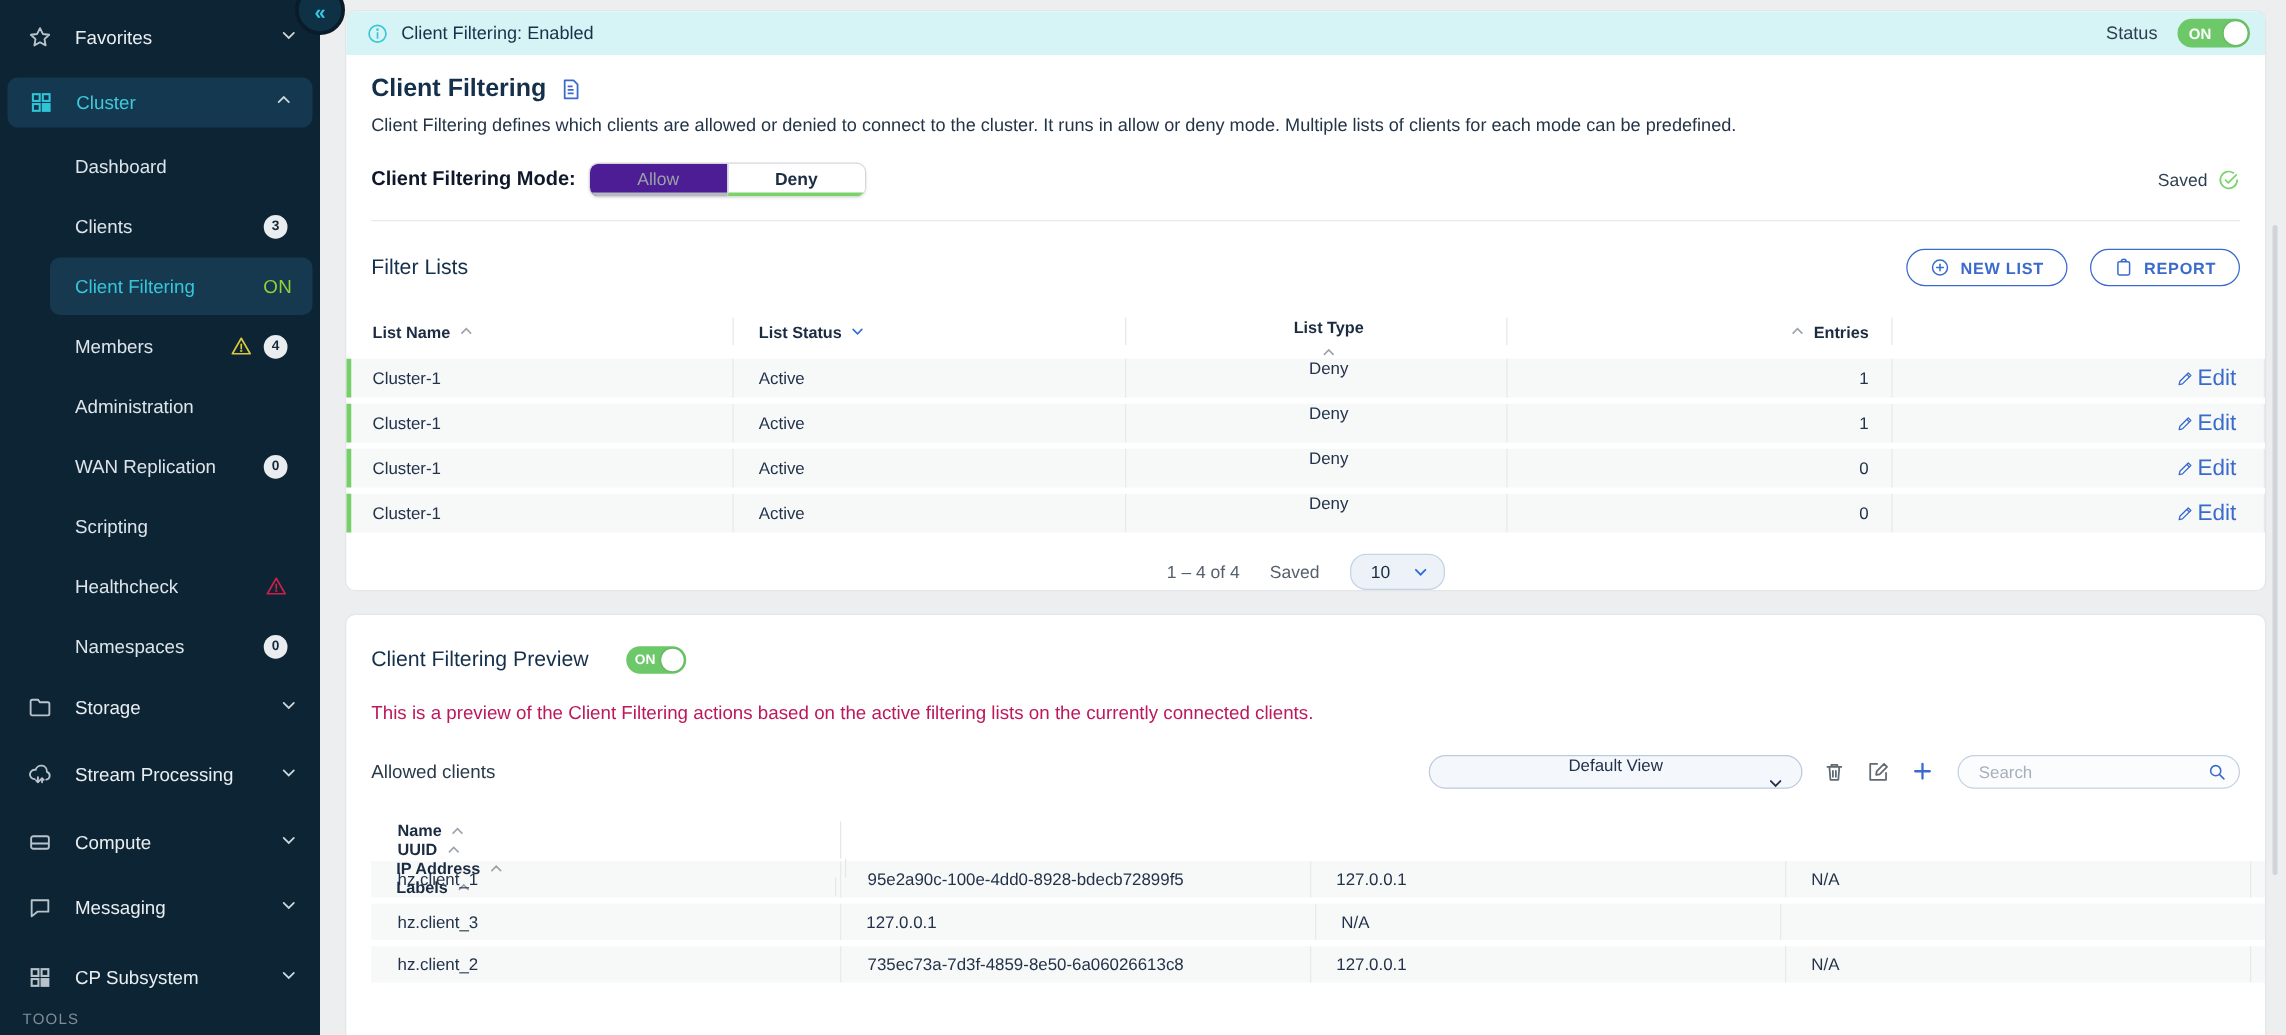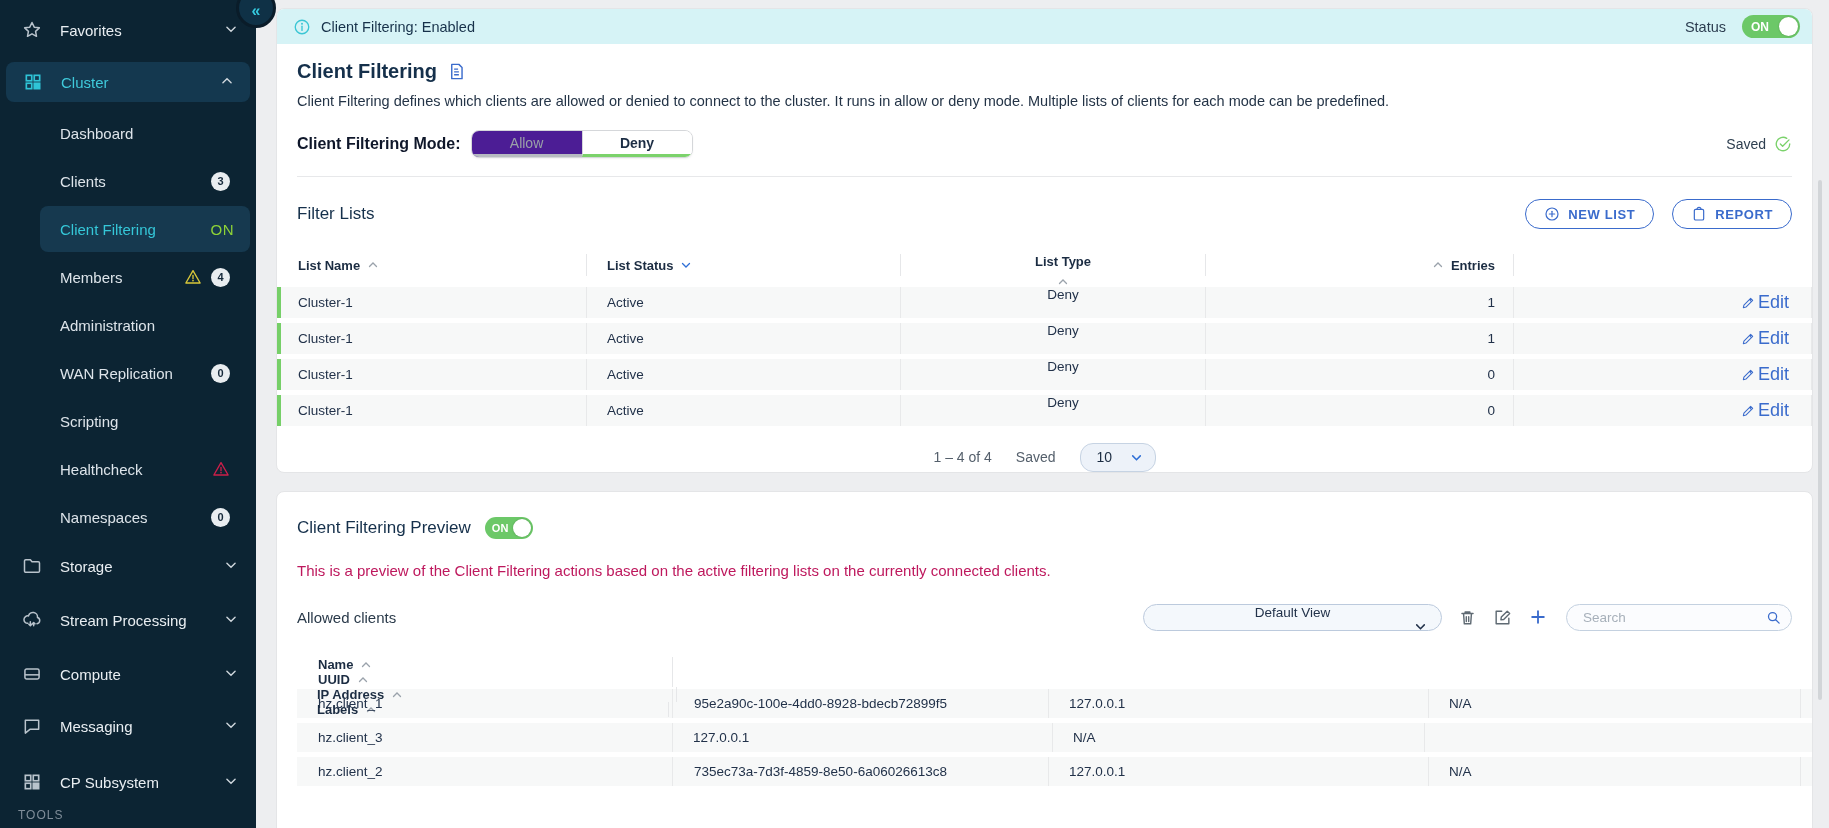--- a/index.html
+++ b/index.html
@@ -104,21 +104,21 @@
 
   .pagination{margin-top:16px;display:flex;align-items:center;justify-content:center;gap:24px;height:30px;}
   .pg-range{font-size:14px;color:#55606c;}
   .pg-rows{font-size:14px;color:#55606c;}
   .pg-select{width:76px;height:29px;border:1px solid #c6d3e3;background:#edf2f9;border-radius:13px;
              display:flex;align-items:center;padding:0 12px 0 16px;font-size:14px;color:#1b2c42;cursor:pointer;}
   .pg-select .chevb{margin-left:auto;display:flex;color:#2f6fd6;}
   .chevb svg{width:13px;height:13px;}
 
   
-  .prev-head{margin:22px 20px 0;display:flex;align-items:center;gap:14px;height:28px;}
+  .prev-head{margin:22px 20px 0;display:flex;align-items:center;gap:30px;height:28px;}
   .prev-desc{margin:20px 20px 0;font-size:15px;color:#be185d;}
   .controls{margin:24px 20px 0;display:flex;align-items:center;height:28px;}
   .allowed-lbl{font-size:15px;color:#2a3a4a;}
   .ctrl-right{margin-left:auto;display:flex;align-items:center;}
   .view-select{width:299px;height:27px;border:1px solid #bccadd;background:#f4f8fc;border-radius:14px;
                display:flex;align-items:center;padding:0 14px;font-size:13.5px;color:#22324a;cursor:pointer;flex-direction:column;}
   .view-select .chevb{margin-left:auto;}
   .ico-btn{background:none;border:none;padding:0;margin-left:16px;color:#5f6a73;display:flex;cursor:pointer;}
   .ico-btn svg{width:19px;height:19px;}
   .ico-plus{color:#3a6bcc;}

